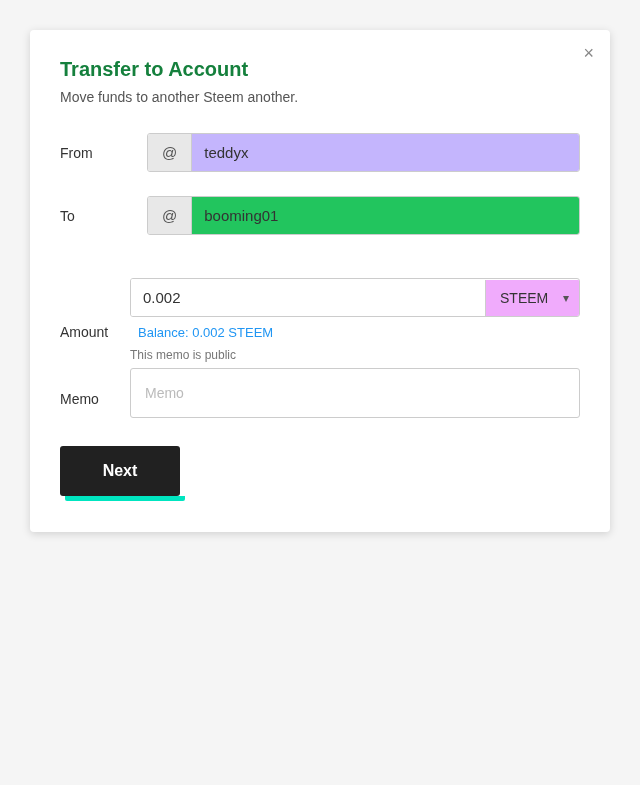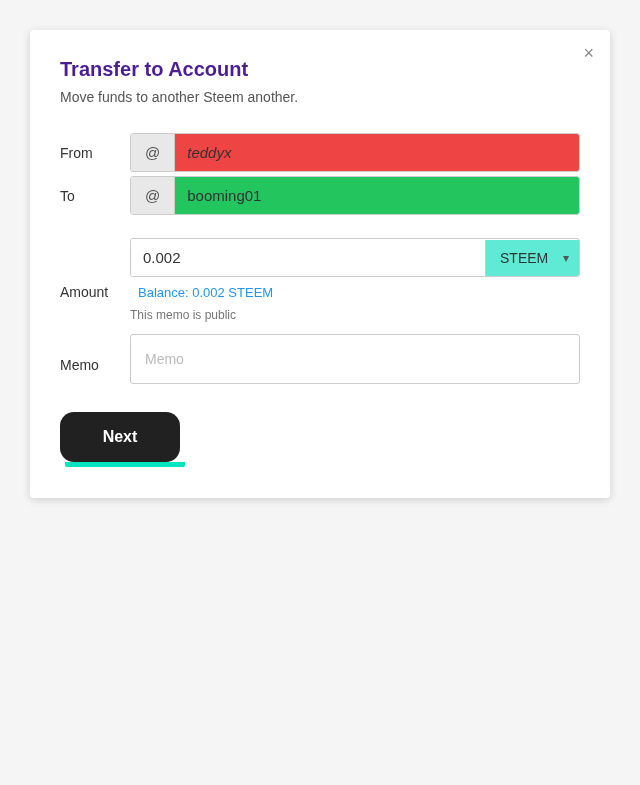--- a/index.html
+++ b/index.html
@@ -44,34 +44,35 @@
       font-size: 18px;
       color: #888;
       background: none;
       border: none;
       line-height: 1;
     }
 
     .dialog-title {
       font-size: 20px;
       font-weight: bold;
-      color: #4c1d95;
+      color: #15803d;
       margin-bottom: 8px;
     }
 
     .dialog-subtitle {
       font-size: 14px;
       color: #555;
       margin-bottom: 28px;
     }
 
     .form-row {
       display: flex;
       align-items: center;
-      margin-bottom: 4px;
+      margin-bottom: 24px;
+      gap: 17px;
     }
 
     .form-label {
       width: 70px;
       font-size: 14px;
       color: #333;
       flex-shrink: 0;
     }
 
     .at-input-wrapper {
@@ -97,22 +98,21 @@
       flex: 1;
       border: none;
       outline: none;
       padding: 10px 12px;
       font-size: 15px;
       color: #333;
       background: #22c55e;
     }
 
     .from-input {
-      background: #ef4444;
-      font-style: italic;
+      background: #c4b5fd;
     }
 
     .amount-row {
       display: flex;
       align-items: flex-end;
       margin-bottom: 8px;
     }
 
     .amount-label {
       width: 70px;
@@ -145,21 +145,21 @@
       color: #333;
     }
 
     .currency-select-wrapper {
       position: relative;
       display: flex;
       align-items: center;
     }
 
     .currency-select-wrapper select {
-      background: #5eead4;
+      background: #f0abfc;
       border: none;
       border-left: 1px solid #ccc;
       padding: 10px 30px 10px 14px;
       font-size: 14px;
       color: #333;
       cursor: pointer;
       outline: none;
       appearance: none;
       -webkit-appearance: none;
     }
@@ -178,21 +178,21 @@
       font-size: 13px;
       margin-top: 8px;
       cursor: pointer;
       text-decoration: none;
       margin-left: 8px;
     }
 
     .memo-note {
       font-size: 12px;
       color: #777;
-      margin-bottom: 12px;
+      margin-bottom: 6px;
       padding-left: 70px;
     }
 
     .memo-row {
       display: flex;
       align-items: center;
       margin-bottom: 28px;
     }
 
     .memo-label {
@@ -219,21 +219,21 @@
       color: #bbb;
     }
 
     .next-button {
       background: #212121;
       color: #fff;
       border: none;
       padding: 16px 27px;
       font-size: 16px;
       font-weight: bold;
-      border-radius: 14px;
+      border-radius: 3px;
       cursor: pointer;
       position: relative;
       min-width: 120px;
     }
 
     .next-button::after {
       content: '';
       position: absolute;
       bottom: -5px;
       left: 5px;

